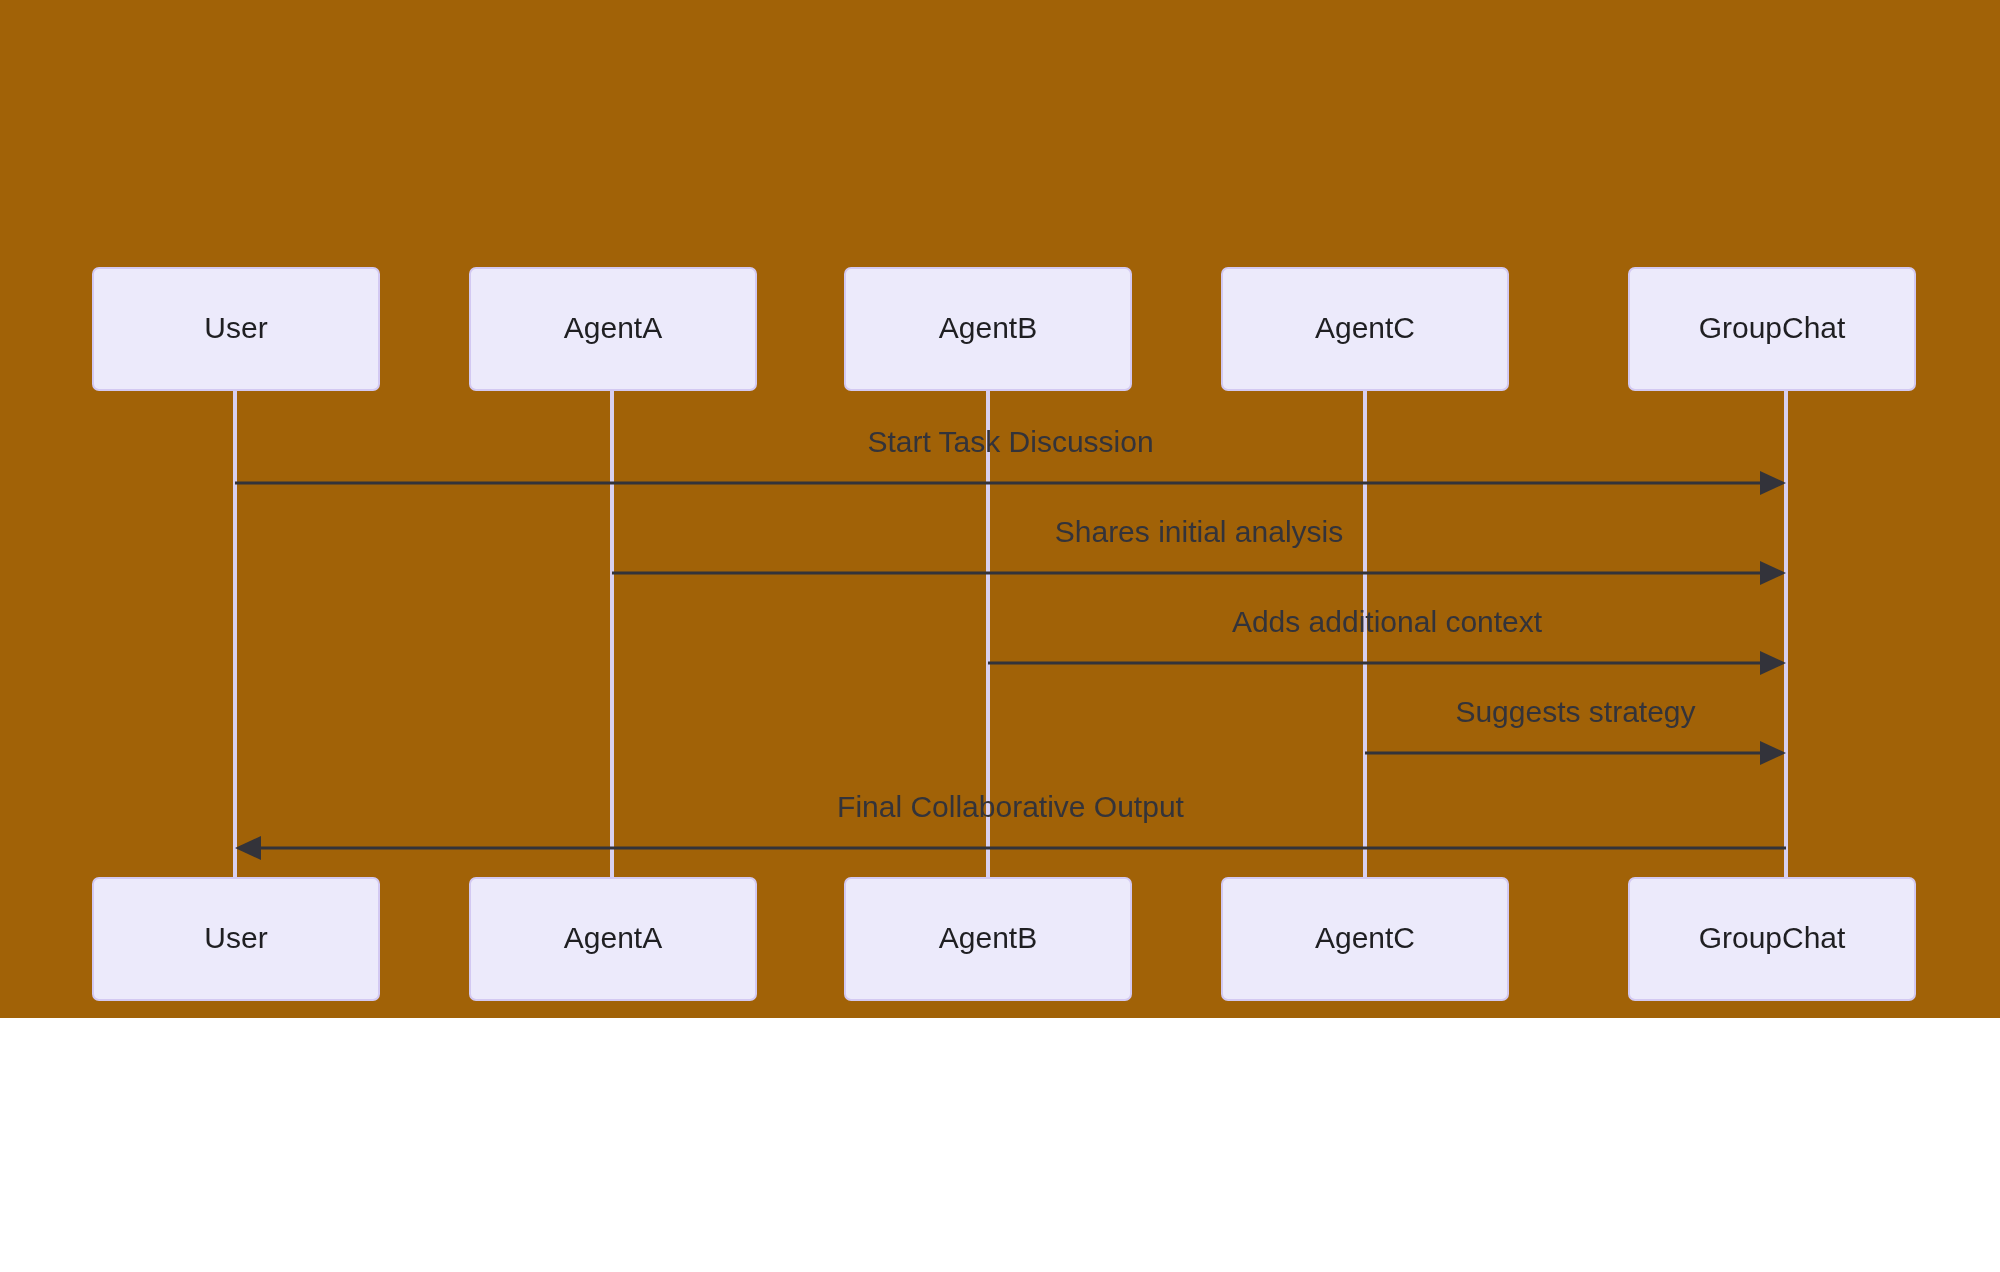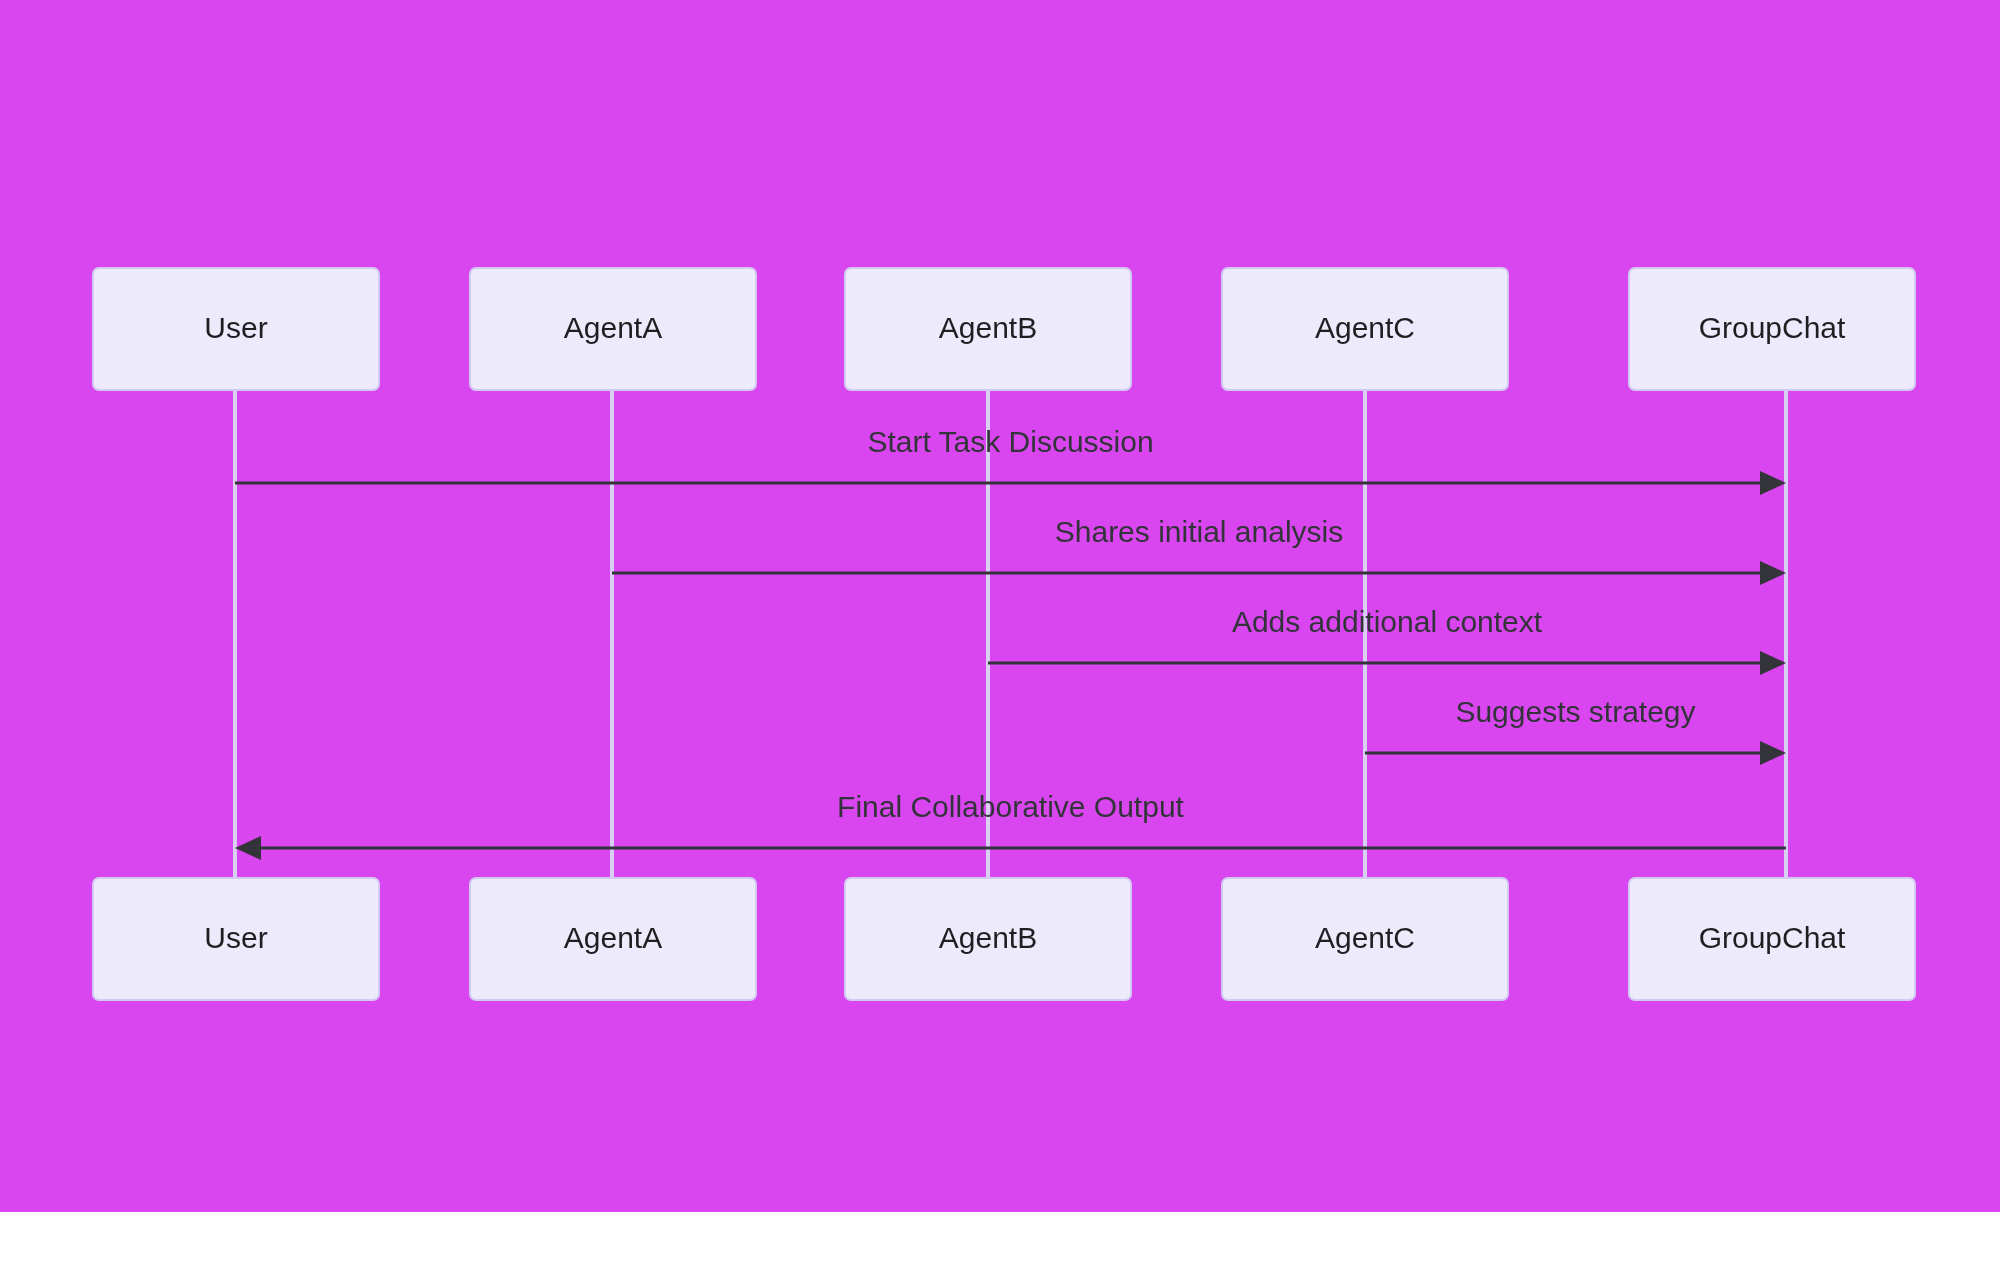--- a/index.html
+++ b/index.html
@@ -7,22 +7,22 @@
     margin: 0;
     padding: 0;
     background: #ffffff;
   }
   body {
     font-family: "Liberation Sans", "DejaVu Sans", sans-serif;
   }
   #canvas {
     position: relative;
     width: 2000px;
-    height: 1212px;
-    background: #d946ef;
+    height: 1018px;
+    background: #a16207;
     overflow: hidden;
   }
   #diagram-svg {
     position: absolute;
     left: 0;
     top: 0;
     width: 2000px;
     height: 1272px;
     display: block;
   }

